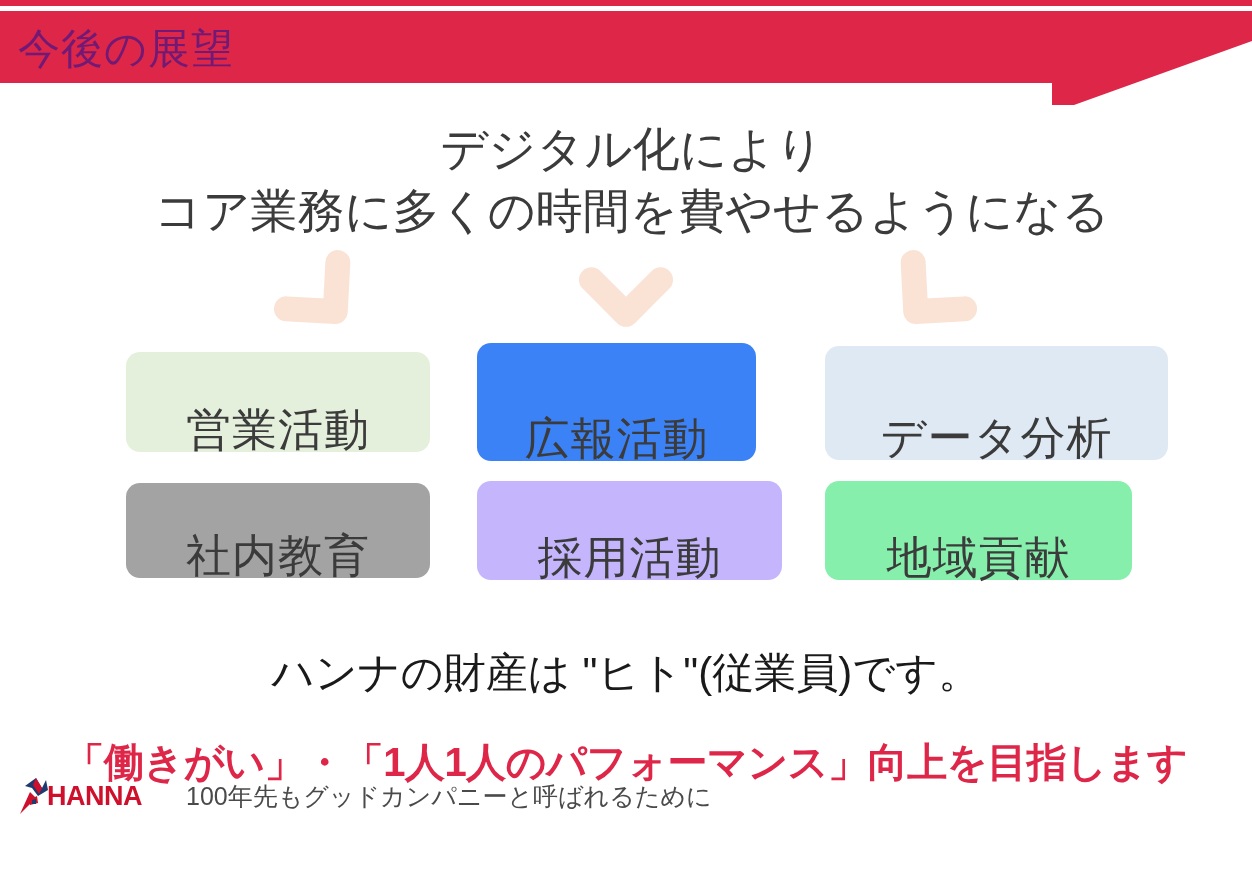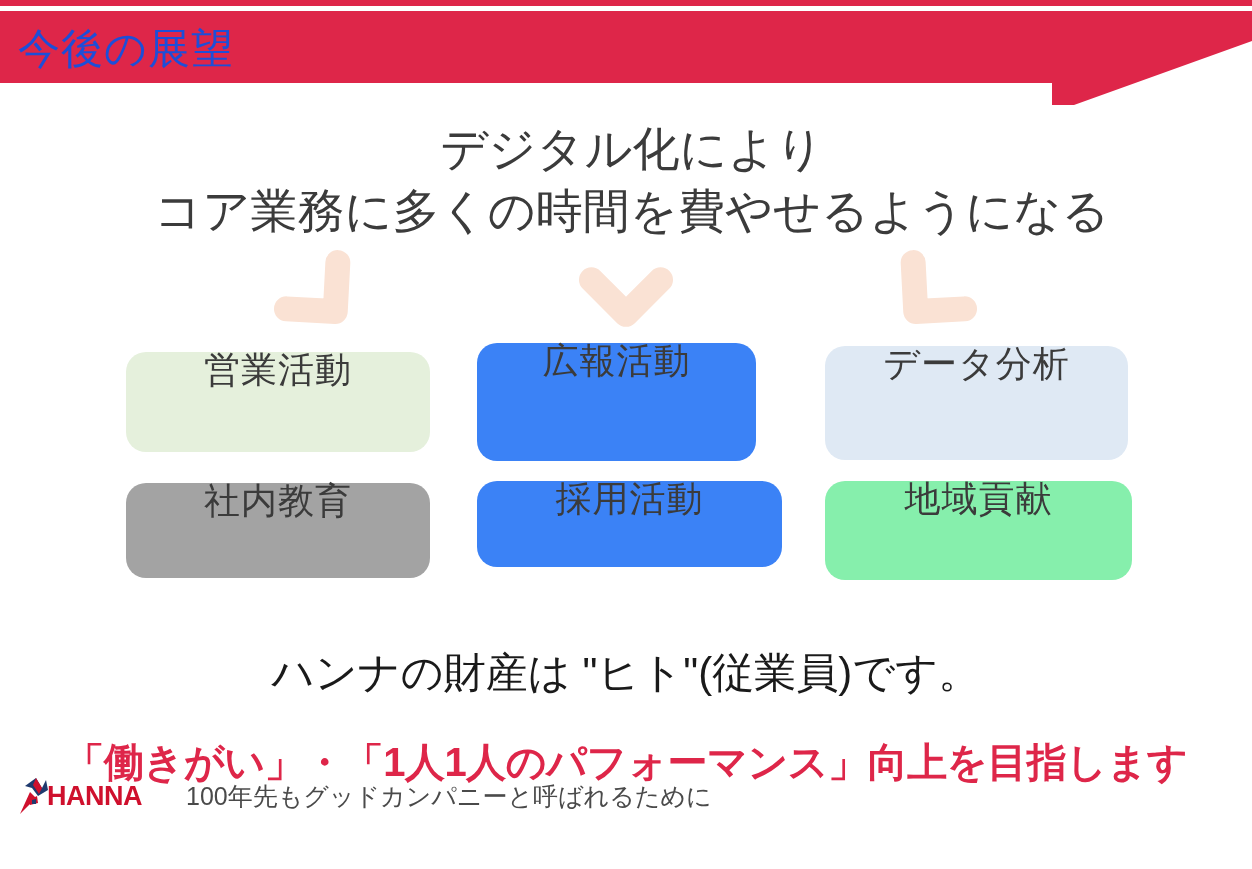--- a/index.html
+++ b/index.html
@@ -75,26 +75,26 @@
     height: 96px;
   }
   .chev svg { display: block; width: 100%; height: 100%; }
   #chev-left  { left: 277px; top: 252px; transform: rotate(-42deg); }
   #chev-mid   { left: 578px; top: 251px; }
   #chev-right { left: 878px; top: 252px; transform: rotate(42deg); }
 
   
   .box {
     position: absolute;
-    border-radius: 20px;
+    border-radius: 14px;
     display: flex;
-    align-items: flex-start;
+    align-items: flex-end;
     justify-content: center;
     color: #3B3B3B;
-    font-size: 36px;
+    font-size: 45px;
     line-height: 1;
     letter-spacing: 1px;
     white-space: nowrap;
     box-sizing: border-box;
   }
 
   
   .tagline-main {
     position: absolute;
     left: 0;
@@ -148,21 +148,21 @@
 <body>
 
 <div id="slide">
 
   <div class="top-rule" style="background: rgb(222, 38, 73);"></div>
 
   <div class="banner-wrap">
     <svg class="banner-shape" viewBox="0 0 1252 96" preserveAspectRatio="none">
       <polygon points="0,0 1252,0 1252,30 1074,94 1052,94 1052,72 0,72" fill="#DE2649"></polygon>
     </svg>
-    <div class="banner-title" style="color: #1d4ed8;">今後の展望</div>
+    <div class="banner-title" style="color: #701a75;">今後の展望</div>
   </div>
 
   <div class="lead" style="color: rgb(59, 59, 59);">
     <span class="l1">デジタル化により</span>
     <span class="l2">コア業務に多くの時間を費やせるようになる</span>
   </div>
 
   <div class="chev" id="chev-left" style="transform: rotate(-42deg);">
     <svg viewBox="0 0 100 100">
       <path d="M14 30 L50 66 L86 30" fill="none" stroke="#FAE2D4" stroke-width="26" stroke-linecap="round" stroke-linejoin="round"></path>
@@ -178,27 +178,27 @@
       <path d="M14 30 L50 66 L86 30" fill="none" stroke="#FAE2D4" stroke-width="26" stroke-linecap="round" stroke-linejoin="round"></path>
     </svg>
   </div>
 
   <div class="box" id="box-0" style="left: 126px; top: 352px; width: 304px; height: 100px; background: rgb(229, 240, 220);">
     <span>営業活動</span>
   </div>
   <div class="box" id="box-1" style="left: 477px; top: 343px; width: 279px; height: 118px; background: #3b82f6;">
     <span>広報活動</span>
   </div>
-  <div class="box" id="box-2" style="left: 825px; top: 346px; width: 303px; height: 114px; background: rgb(223, 233, 244);">
+  <div class="box" id="box-2" style="left: 825px; top: 346px; width: 343px; height: 114px; background: rgb(223, 233, 244);">
     <span>データ分析</span>
   </div>
   <div class="box" id="box-3" style="left: 126px; top: 483px; width: 304px; height: 95px; background: #a3a3a3;">
     <span>社内教育</span>
   </div>
-  <div class="box" id="box-4" style="left: 477px; top: 481px; width: 305px; height: 86px; background: #3b82f6;">
+  <div class="box" id="box-4" style="left: 477px; top: 481px; width: 305px; height: 99px; background: #c4b5fd;">
     <span>採用活動</span>
   </div>
   <div class="box" id="box-5" style="left: 825px; top: 481px; width: 307px; height: 99px; background: #86efac;">
     <span>地域貢献</span>
   </div>
 
   <div class="tagline-main" style="color: rgb(26, 26, 26);">ハンナの財産は "ヒト"(従業員)です。</div>
   <div class="tagline-accent" style="color: rgb(222, 38, 73); margin-top: 8px;">「働きがい」・「1人1人のパフォーマンス」向上を目指します</div>
 
   <div class="footer">

